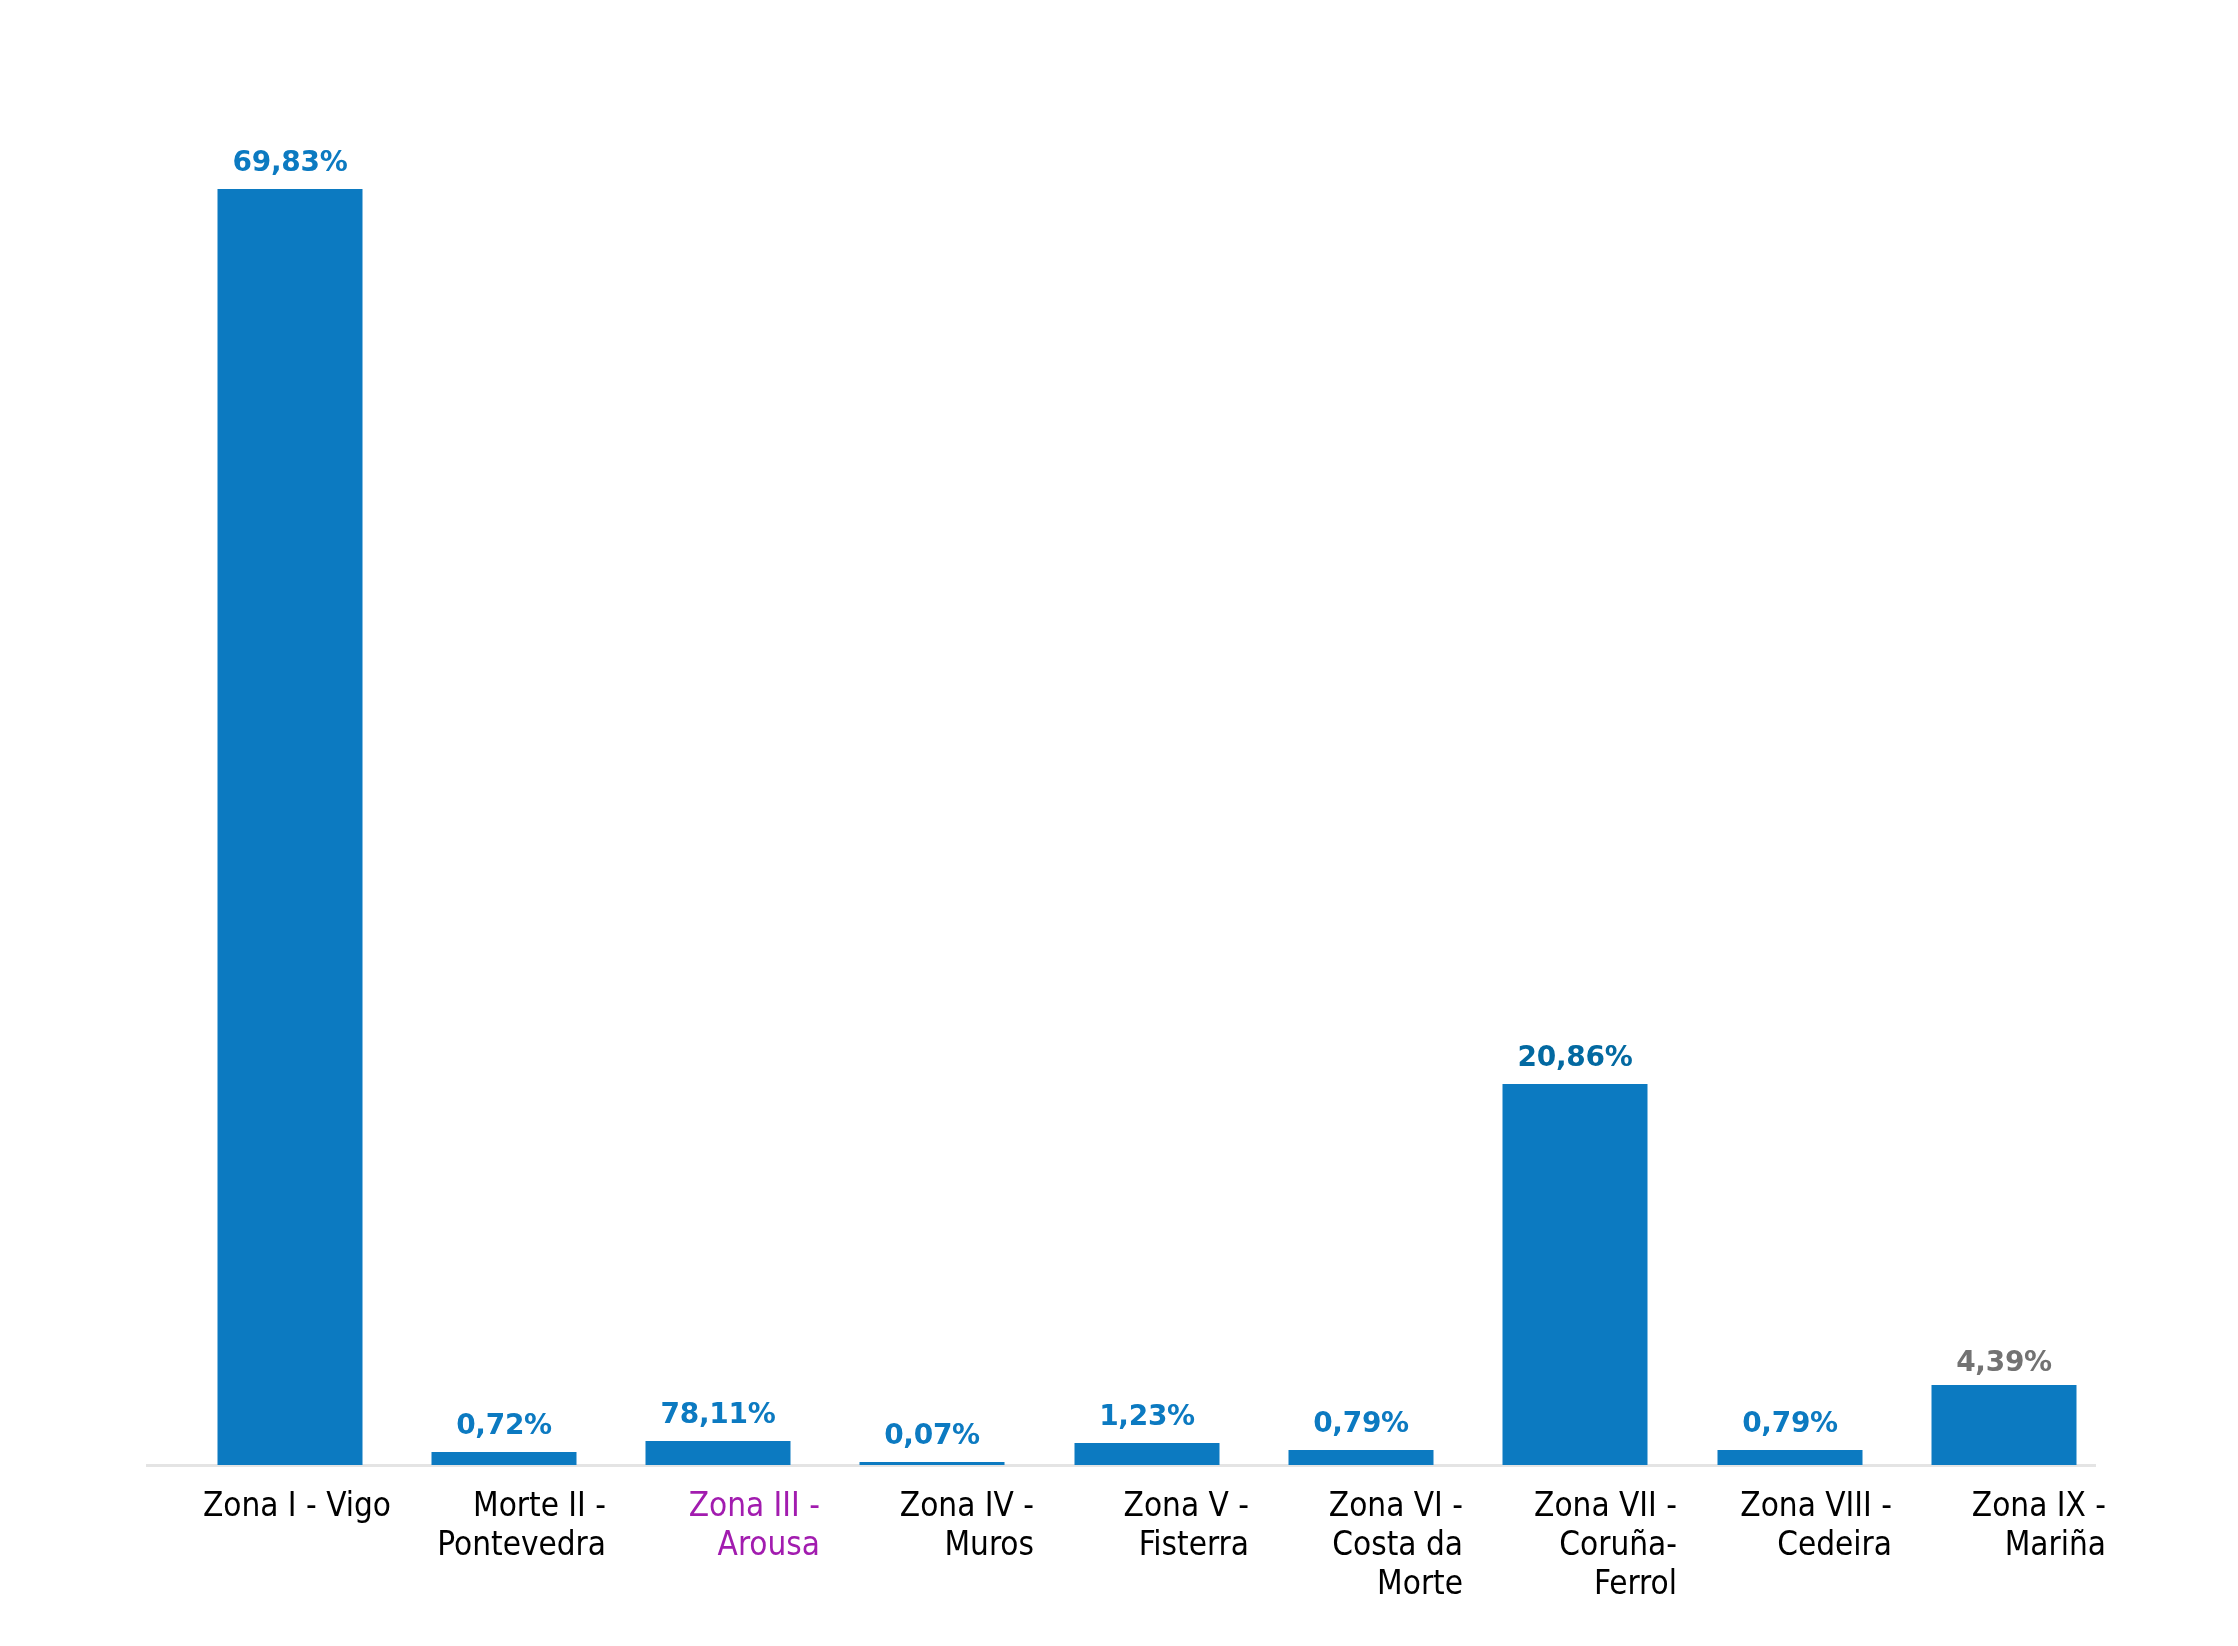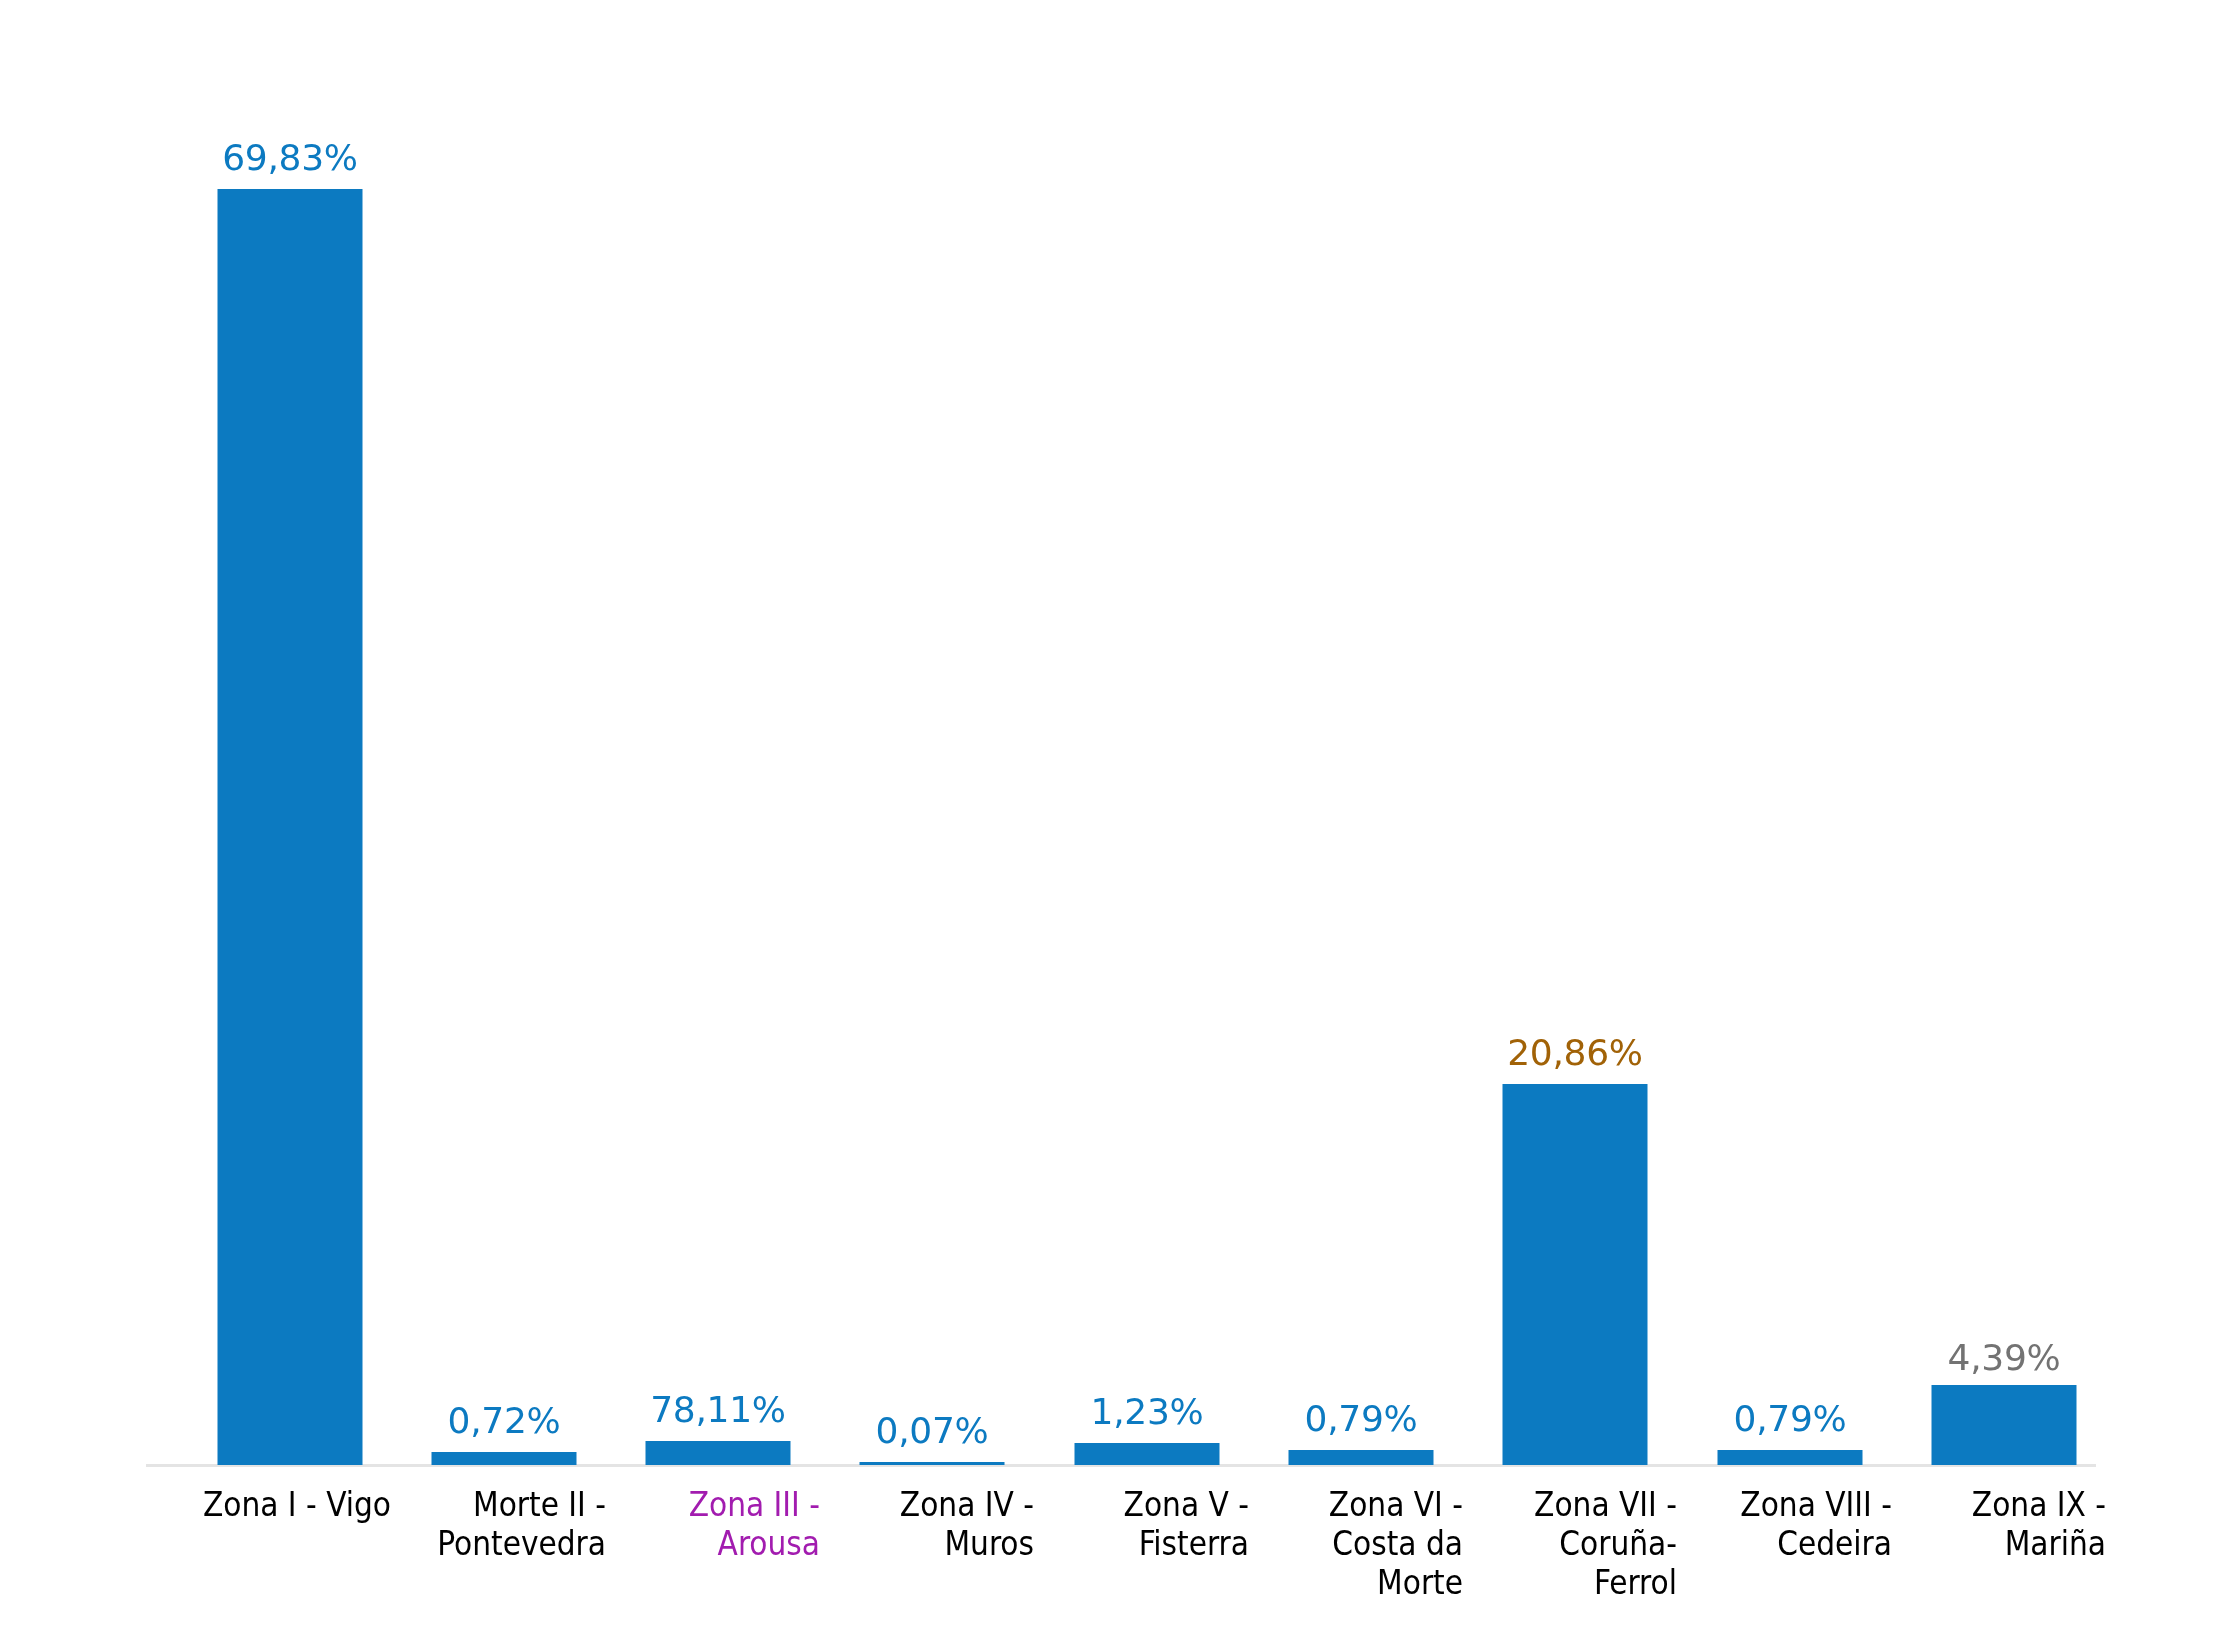--- a/index.html
+++ b/index.html
@@ -55,22 +55,22 @@
     box-sizing: border-box;
   }
 
   .bar-value {
     position: absolute;
     bottom: 0;
     left: 50%;
     transform: translateX(-50%);
     white-space: nowrap;
     color: #0c7ac1;
-    font-weight: normal;
-    font-size: 36px;
+    font-weight: bold;
+    font-size: 28px;
     letter-spacing: -0.3px;
     line-height: 1;
   }
 
   .cat-label {
     position: absolute;
     top: 1486px;
     width: 203px;
     text-align: right;
     color: #000000;
@@ -114,21 +114,21 @@
       <div class="bar-value" style="bottom: 217px; color: rgb(12, 122, 193);">1,23%</div>
     </div>
 
     <div class="bar-slot" style="left:1254px;">
       <div class="bar" style="height: 14.7px; bottom: 182px; background: rgb(12, 122, 193);"></div>
       <div class="bar-value" style="bottom: 210px; color: rgb(12, 122, 193);">0,79%</div>
     </div>
 
     <div class="bar-slot" style="left:1468px;">
       <div class="bar" style="height: 381px; bottom: 182px; background: rgb(12, 122, 193);"></div>
-      <div class="bar-value" style="bottom: 576px; color: #a16207;">20,86%</div>
+      <div class="bar-value" style="bottom: 576px; color: #0369a1;">20,86%</div>
     </div>
 
     <div class="bar-slot" style="left:1683px;">
       <div class="bar" style="height: 14.7px; bottom: 182px; background: rgb(12, 122, 193);"></div>
       <div class="bar-value" style="bottom: 210px; color: rgb(12, 122, 193);">0,79%</div>
     </div>
 
     <div class="bar-slot" style="left:1897px;">
       <div class="bar" style="height: 80px; bottom: 182px; background: rgb(12, 122, 193);"></div>
       <div class="bar-value" style="bottom: 271px; color: #737373;">4,39%</div>

